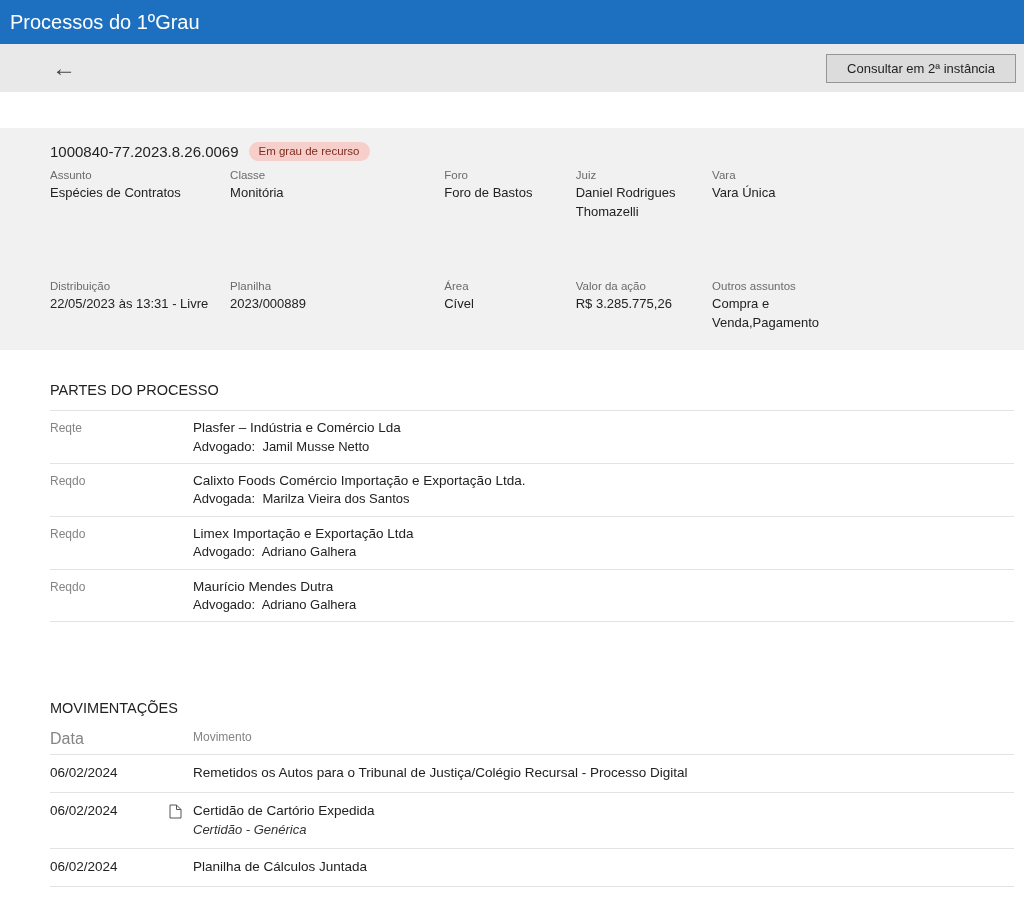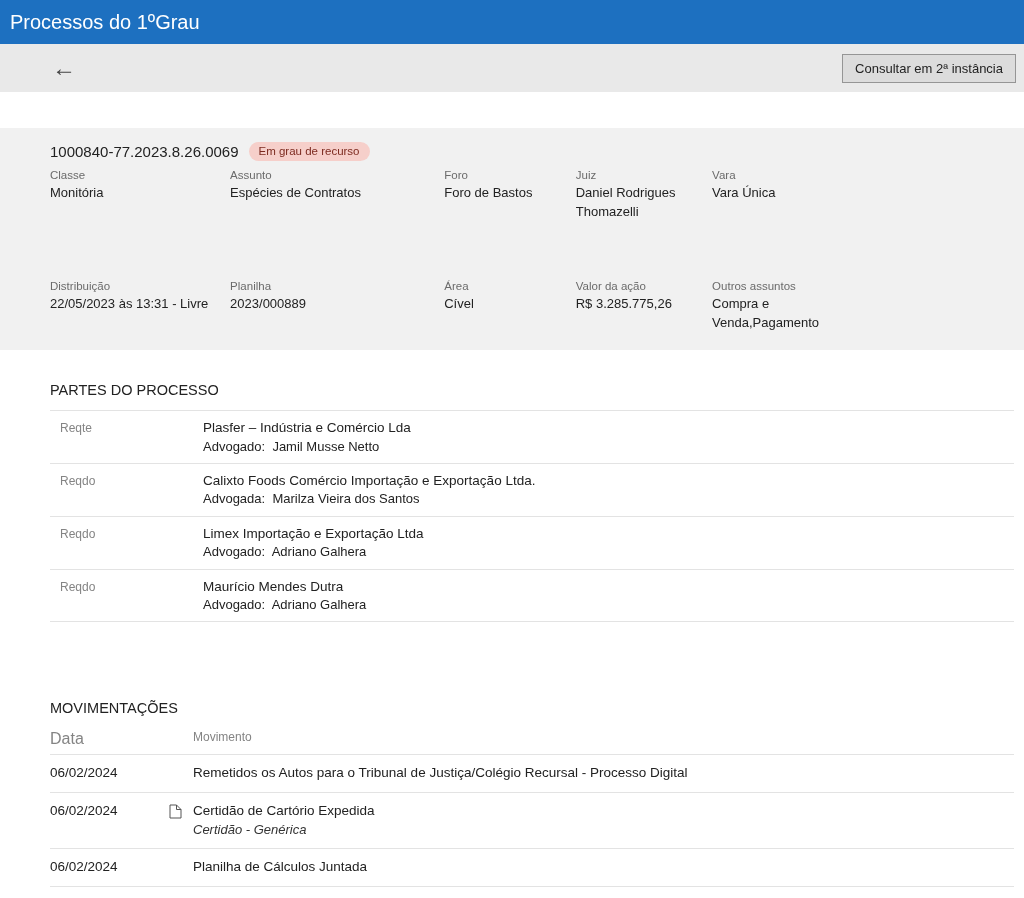--- a/index.html
+++ b/index.html
@@ -40,21 +40,21 @@
     cursor: pointer;
     line-height: 1;
     user-select: none;
   }
   .consult-btn {
     background: #dcdcdc;
     border: 1px solid #959595;
     font-family: "Liberation Sans", sans-serif;
     font-size: 13px;
     color: #222;
-    padding: 6px 12px;
+    padding: 6px 20px;
     cursor: pointer;
   }
 
   
   .case-panel {
     margin-top: 36px;
     background: #f1f1f1;
     padding: 14px 20px 18px 50px;
   }
   .case-number-line {
@@ -110,21 +110,20 @@
     display: flex;
     border-top: 1px solid #e3e3e3;
     padding: 8px 0;
   }
   .party-row:last-child { border-bottom: 1px solid #e3e3e3; }
   .party-role {
     width: 143px;
     font-size: 12px;
     color: #848484;
     padding-top: 2px;
-    margin-left: 10px;
   }
   .party-name {
     font-size: 13.5px;
     color: #222;
     line-height: 1.35;
   }
   .party-lawyer {
     font-size: 13px;
     color: #222;
     line-height: 1.35;
@@ -189,27 +188,27 @@
   <button class="consult-btn">Consultar em 2ª instância</button>
 </div>
 
 <section class="case-panel">
   <div class="case-number-line">
     <span class="case-number">1000840-77.2023.8.26.0069</span>
     <span class="status-badge">Em grau de recurso</span>
   </div>
   <div class="fields-row row1">
   <div class="field">
+    <div class="field-label">Assunto</div>
+    <div class="field-value">Espécies de Contratos</div>
+  </div>
+
+  <div class="field">
     <div class="field-label">Classe</div>
     <div class="field-value">Monitória</div>
-  </div>
-
-  <div class="field">
-    <div class="field-label">Assunto</div>
-    <div class="field-value">Espécies de Contratos</div>
   </div>
 
   <div class="field">
     <div class="field-label">Foro</div>
     <div class="field-value">Foro de Bastos</div>
   </div>
 
   <div class="field">
     <div class="field-label">Juiz</div>
     <div class="field-value">Daniel Rodrigues Thomazelli</div>

